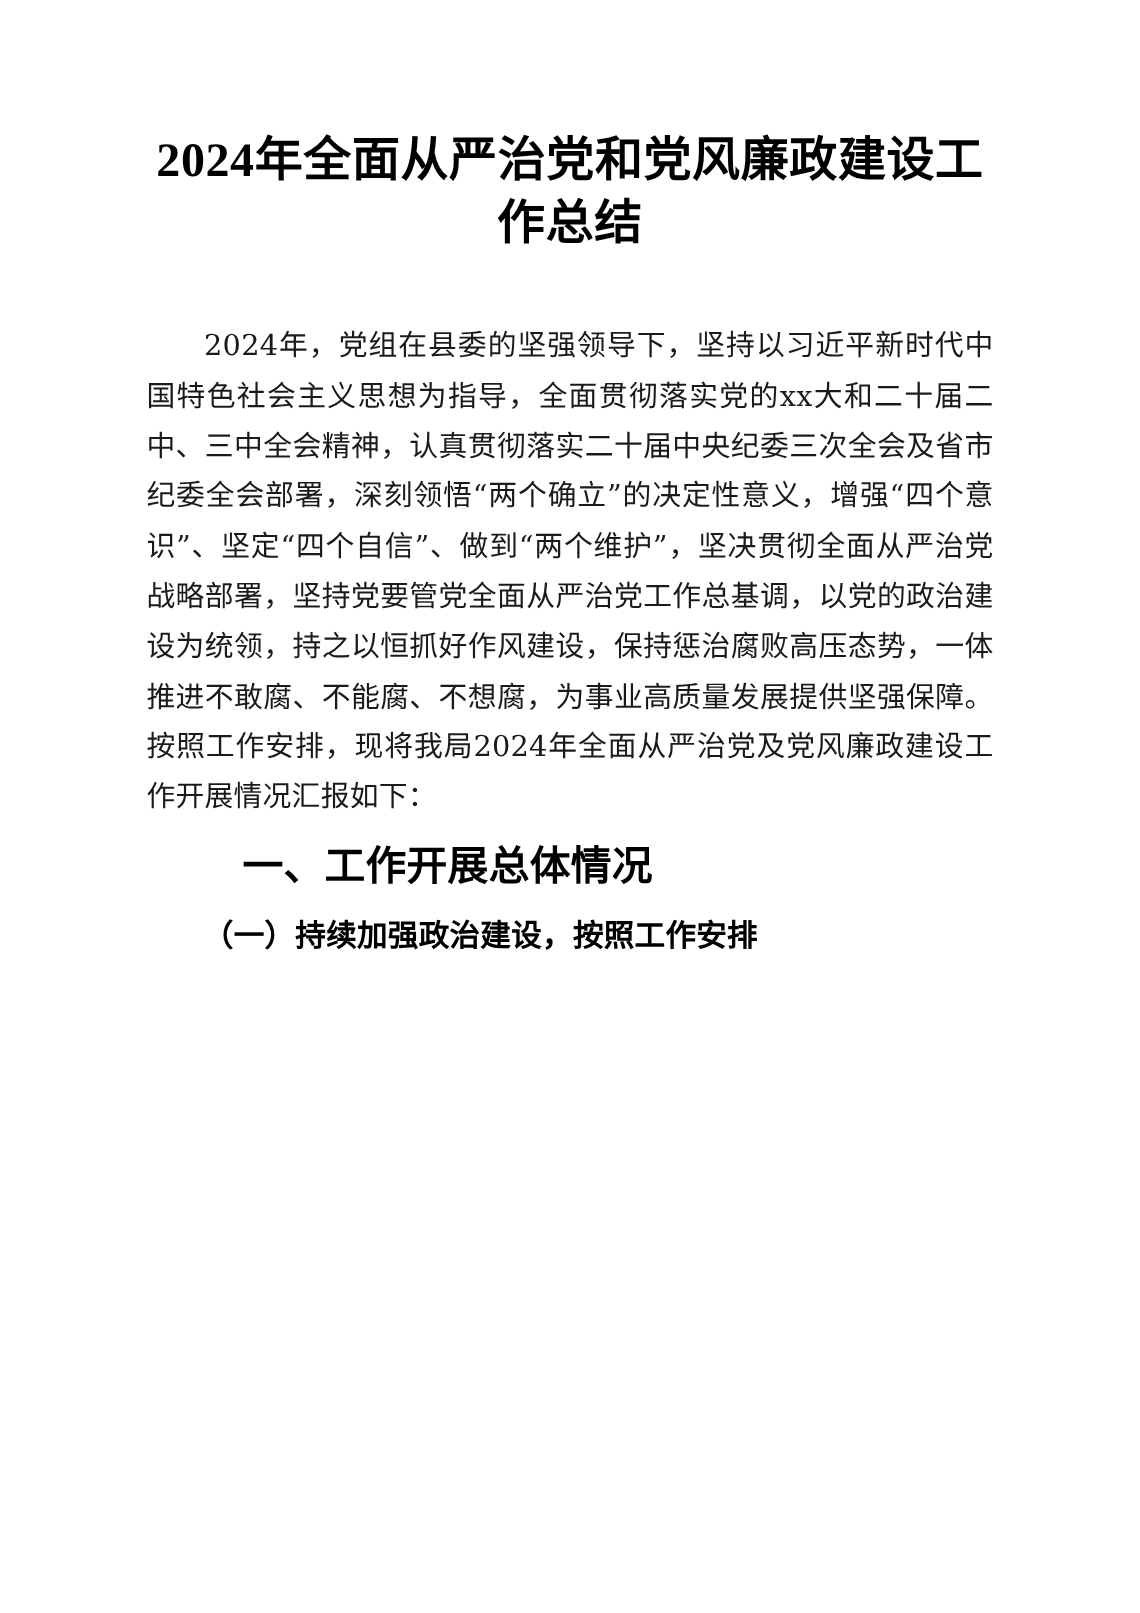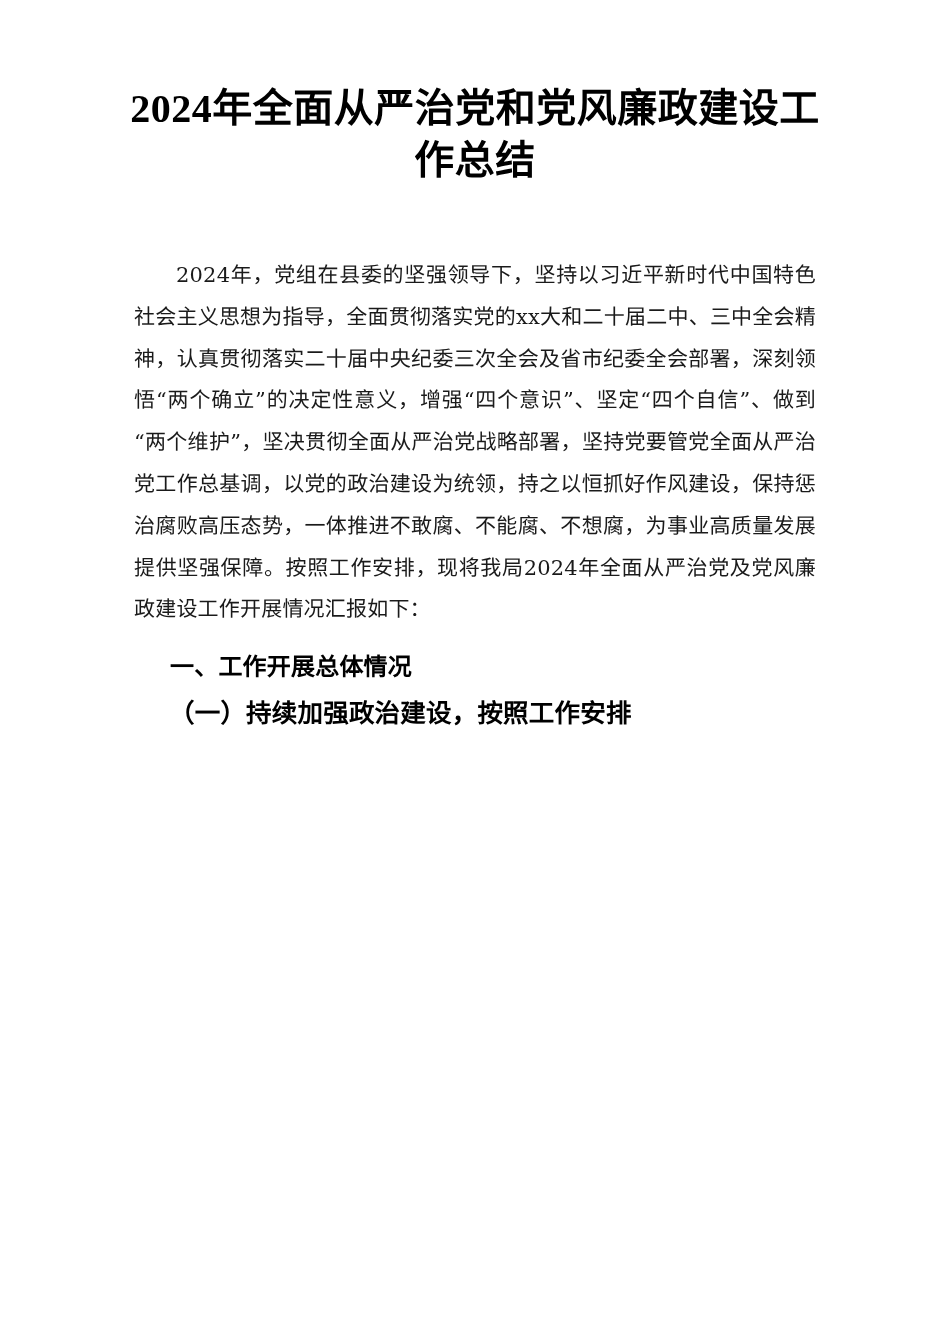--- a/index.html
+++ b/index.html
@@ -28,51 +28,51 @@
 
   
   .doc-title {
     font-family: "Liberation Serif", "DejaVu Serif", serif;
     font-weight: bold;
     font-size: 40px;
     line-height: 52px;
     text-align: center;
     color: #000000;
     margin: 0;
-    padding-top: 83px;
+    padding-top: 108px;
     letter-spacing: 0.5px;
     word-break: break-all;
   }
 
   
   .body-para {
     font-family: "DejaVu Serif", "Liberation Serif", serif;
-    font-size: 21px;
+    font-size: 24px;
     line-height: 41.8px;
     color: #1a1a1a;
-    margin: 16px;
+    margin: 4px;
     text-align: justify;
     text-justify: inter-ideograph;
     text-indent: 2em;
     word-break: break-all;
     letter-spacing: 0.2px;
   }
 
   .lead-gap {
     height: 52px;
   }
 
   
   .heading-1 {
     font-family: Liberation Serif, serif;
     font-weight: bold;
-    font-size: 24px;
+    font-size: 34px;
     line-height: 41.8px;
     color: #000000;
-    margin: 4px;
+    margin: 16px;
     text-indent: 2em;
     letter-spacing: 0.2px;
     word-break: break-all;
   }
 
   
   .heading-2 {
     font-family: "DejaVu Serif", "Liberation Serif", serif;
     font-weight: bold;
     font-size: 25.5px;

